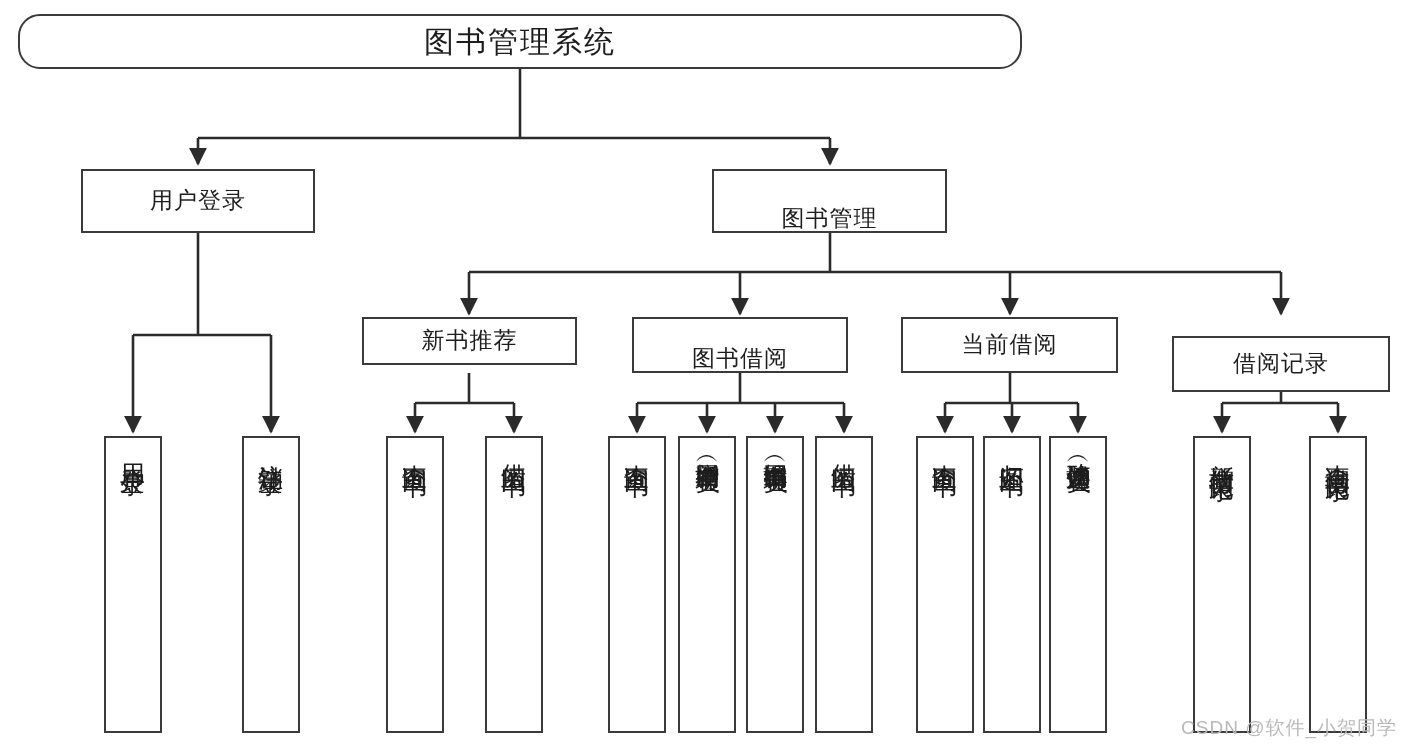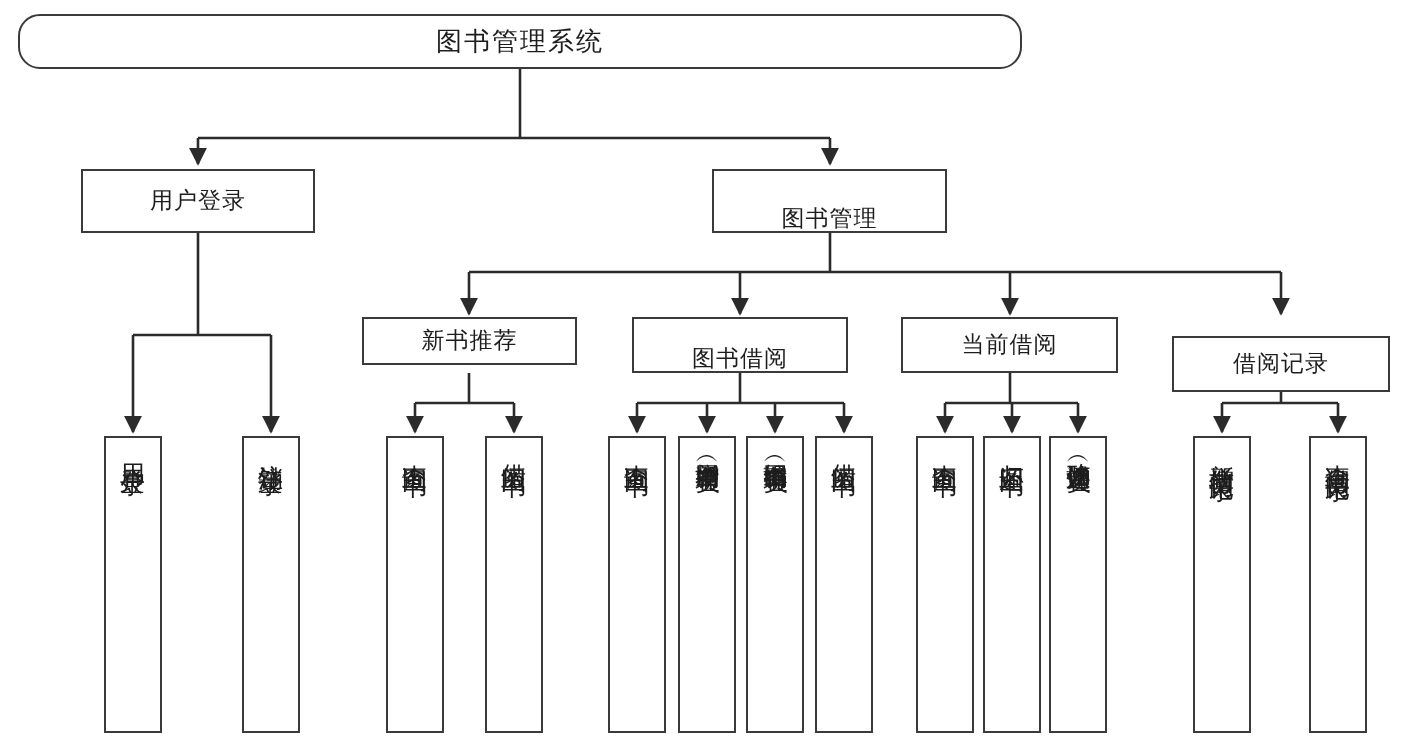--- a/index.html
+++ b/index.html
@@ -54,21 +54,21 @@
     line-height: 1.12;
     letter-spacing: 3px;
     white-space: nowrap;
     color: #1d1d1d;
   }
   .node.vert.tall .vtext {
     font-size: 24px;
     letter-spacing: 1px;
   }
   .node.root {
-    font-size: 26px;
+    font-size: 30px;
     letter-spacing: 2px;
     border-radius: 22px;
   }
   #watermark {
     position: absolute;
     right: 8px;
     bottom: 6px;
     font-size: 19px;
     color: #b9b9b9;
     letter-spacing: 1px;
@@ -195,13 +195,14 @@
     <span class="vtext">确认归还（管理员）</span>
   </div>
 
   <div class="node vert" style="left:1193px; top:436px; width:58px; height:297px;">
     <span class="vtext">新增借阅记录</span>
   </div>
   <div class="node vert" style="left:1309px; top:436px; width:58px; height:297px;">
     <span class="vtext">查询借阅记录</span>
   </div>
 
+  <div id="watermark">CSDN @软件_小贺同学</div>
 </div>
 
 </body></html>

